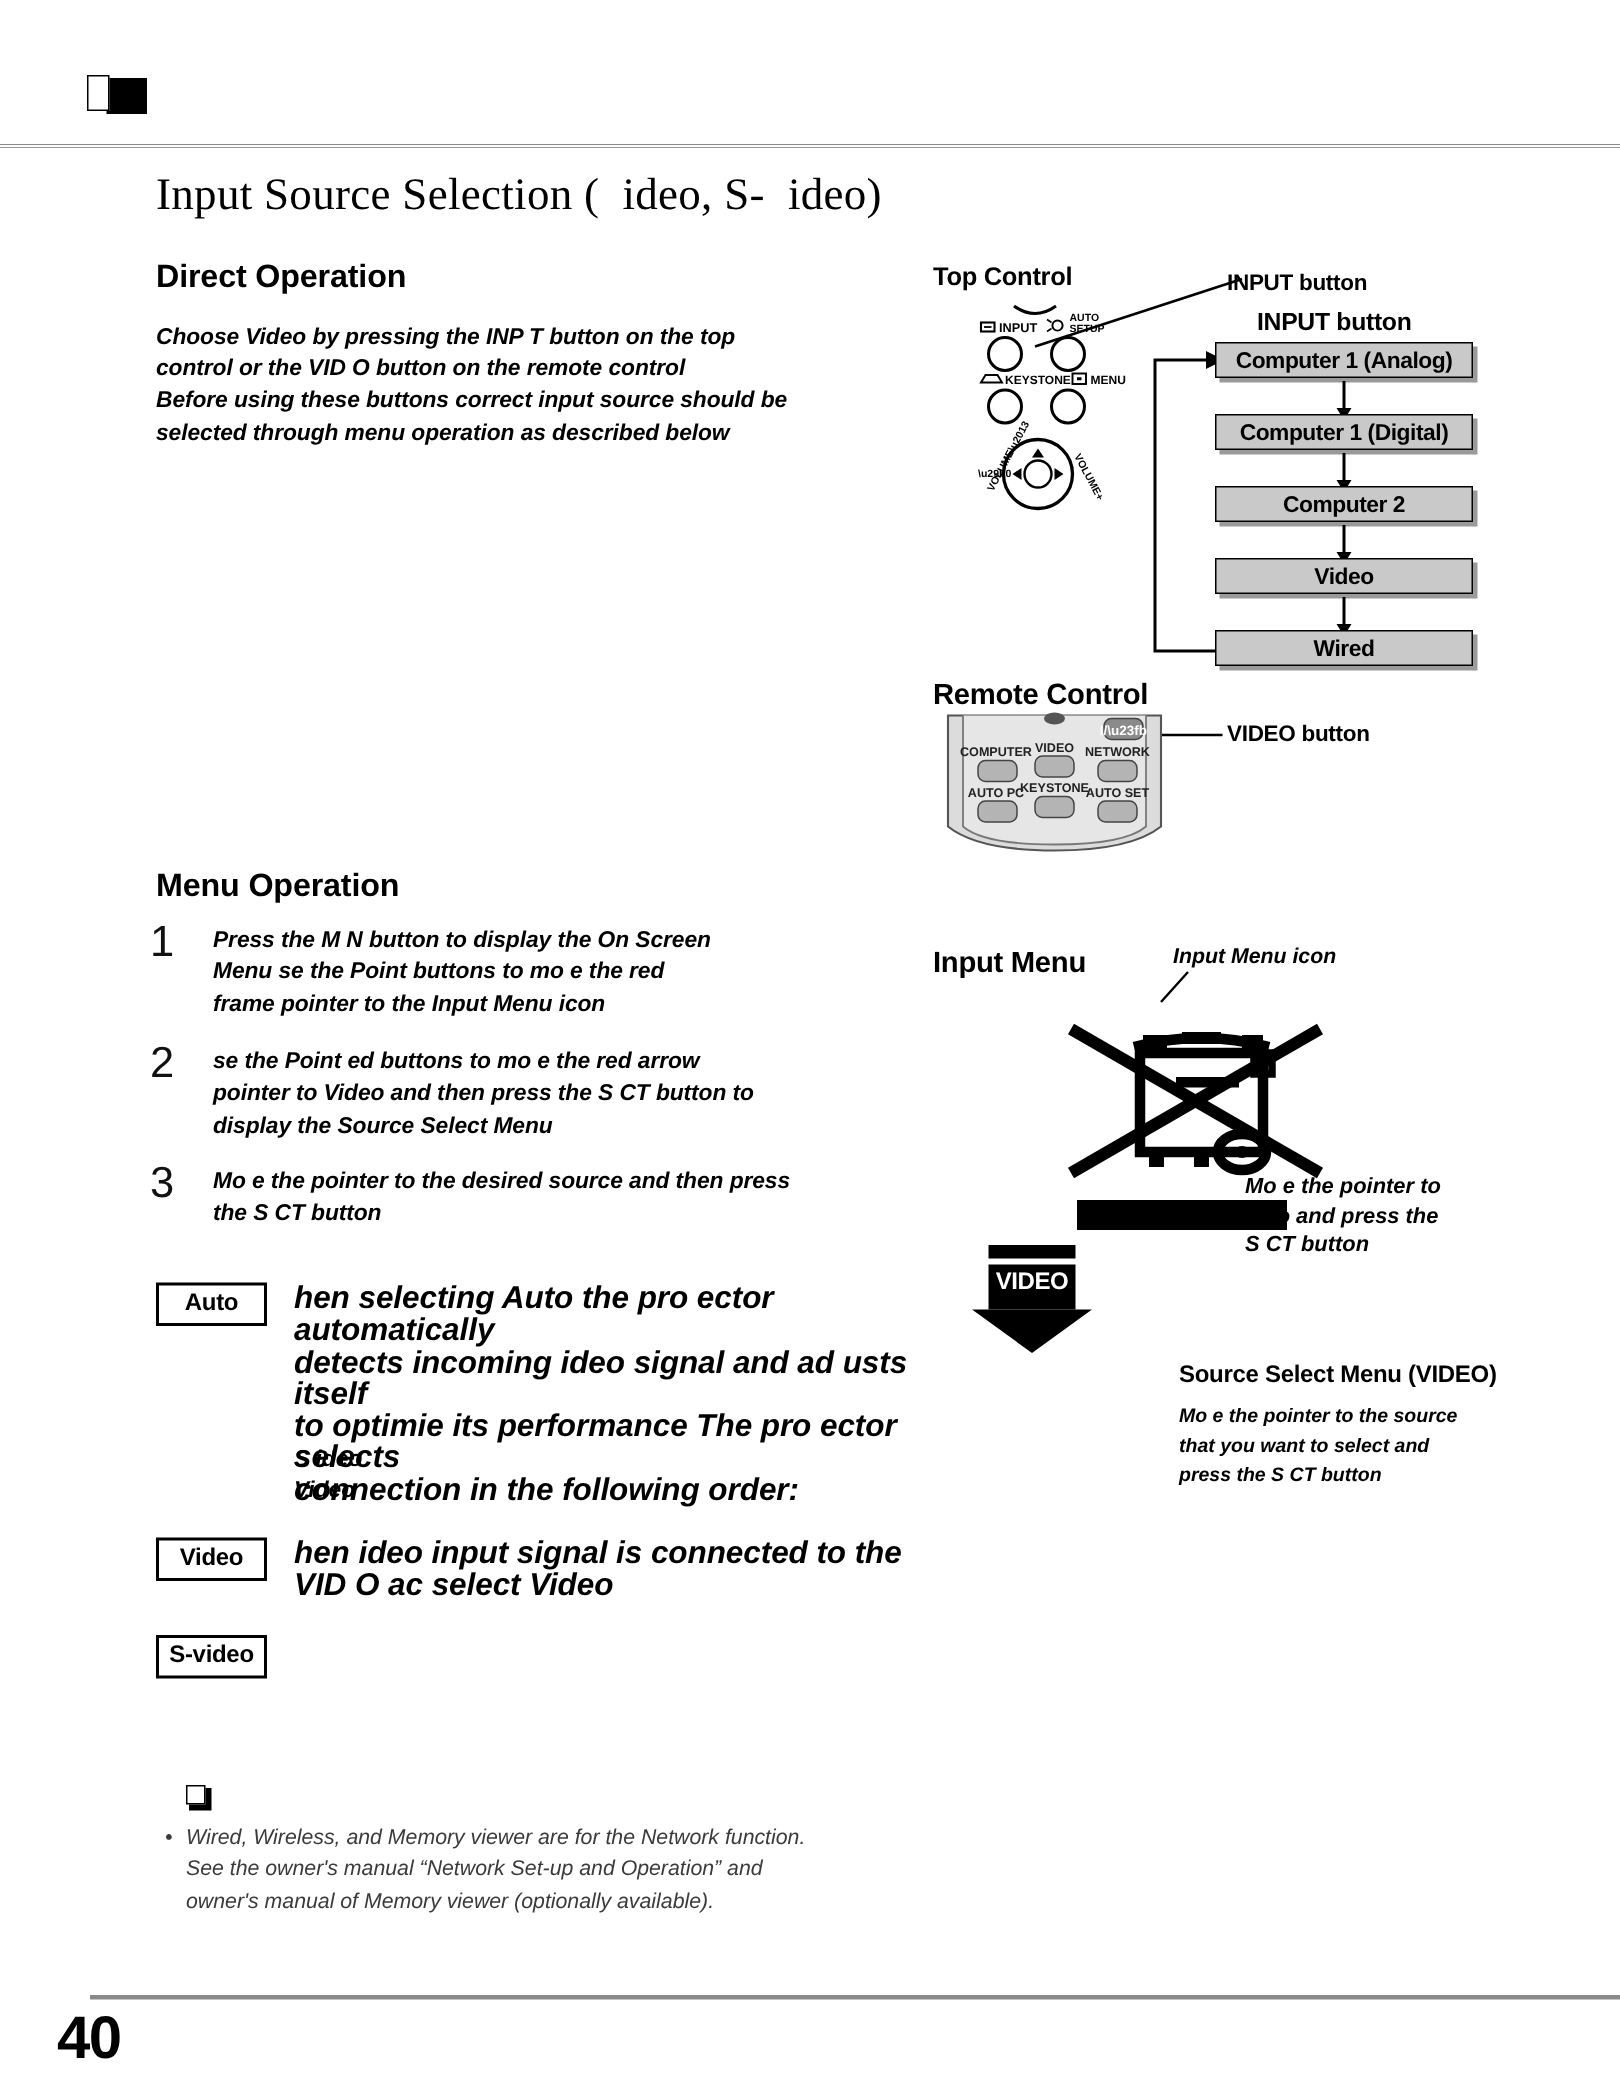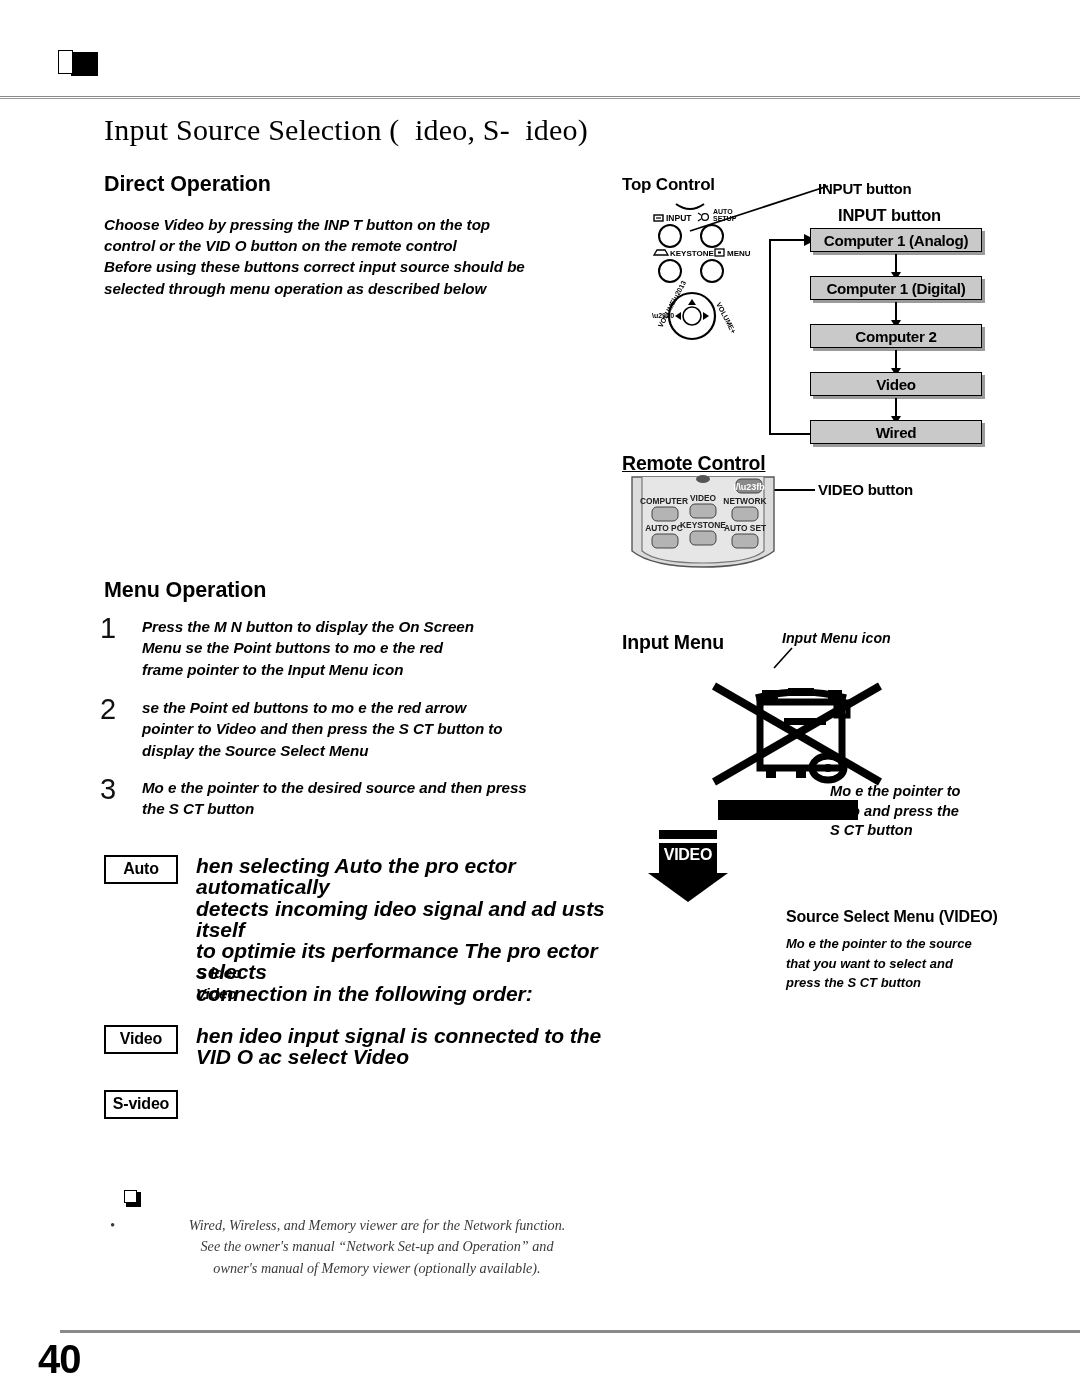--- a/index.html
+++ b/index.html
@@ -47,32 +47,32 @@
   .termtxt { margin-left:92px; font-size:21px; font-weight:bold; font-style:italic;
              line-height:21.3px; letter-spacing:-0.05px; white-space:pre-line; }
   #auto-list { left:196px; top:962px; font-size:15.2px; font-weight:bold; font-style:italic;
                line-height:21.3px; white-space:pre-line; }
 
   
   #note-mark { left:124px; top:1190px; width:17px; height:17px; }
   #note-mark .nm-b { position:absolute; left:2px; top:2px; width:15px; height:15px; background:#000; }
   #note-mark .nm-w { position:absolute; left:0; top:0; width:13px; height:13px; background:#fff; border:1.6px solid #000; box-sizing:border-box; }
   #note-list { left:110px; top:1215px; width:520px;
-               font-family:Liberation Serif, serif;
-               font-size:14.2px; font-style:italic; line-height:21.3px; color:#3a3a3a;text-align:center; }
+               font-family:Liberation Sans, sans-serif;
+               font-size:14.2px; font-style:italic; line-height:21.3px; color:#3a3a3a; }
   #note-list .nitem { position:relative; padding-left:14px; margin-bottom:0; white-space:pre-line; }
   #note-list .nitem:before { content:"\2022"; position:absolute; left:0; top:0; }
 
   
   #footer-rule { left:60px; top:1330px; width:1020px; height:3px; background:#8a8a8a; }
   #page-number { left:38px; top:1337px; font-size:40px; font-weight:bold; letter-spacing:-1px; }
 
   
   #h-top-control { left:622px; top:175px; font-size:17px; font-weight:bold; letter-spacing:-0.2px; }
-  #h-remote-control { left:622px; top:452px; font-size:19.5px; font-weight:bold; letter-spacing:-0.2px;text-decoration:underline; }
+  #h-remote-control { left:622px; top:452px; font-size:19.5px; font-weight:bold; letter-spacing:-0.2px; }
   #h-input-menu { left:622px; top:631px; font-size:19.5px; font-weight:bold; letter-spacing:-0.2px; }
 
   
   .callout { position:absolute; font-size:15px; font-weight:bold; letter-spacing:-0.2px; }
   #callout-input-button { left:818px; top:180px; }
   #callout-video-button { left:818px; top:481px; }
   #flow-heading { left:838px; top:206px; font-size:16.5px; font-weight:bold; letter-spacing:-0.2px; }
   #label-input-menu-icon { left:782px; top:630px; font-size:14.2px; font-weight:bold; font-style:italic;text-align:right; }
 
   

